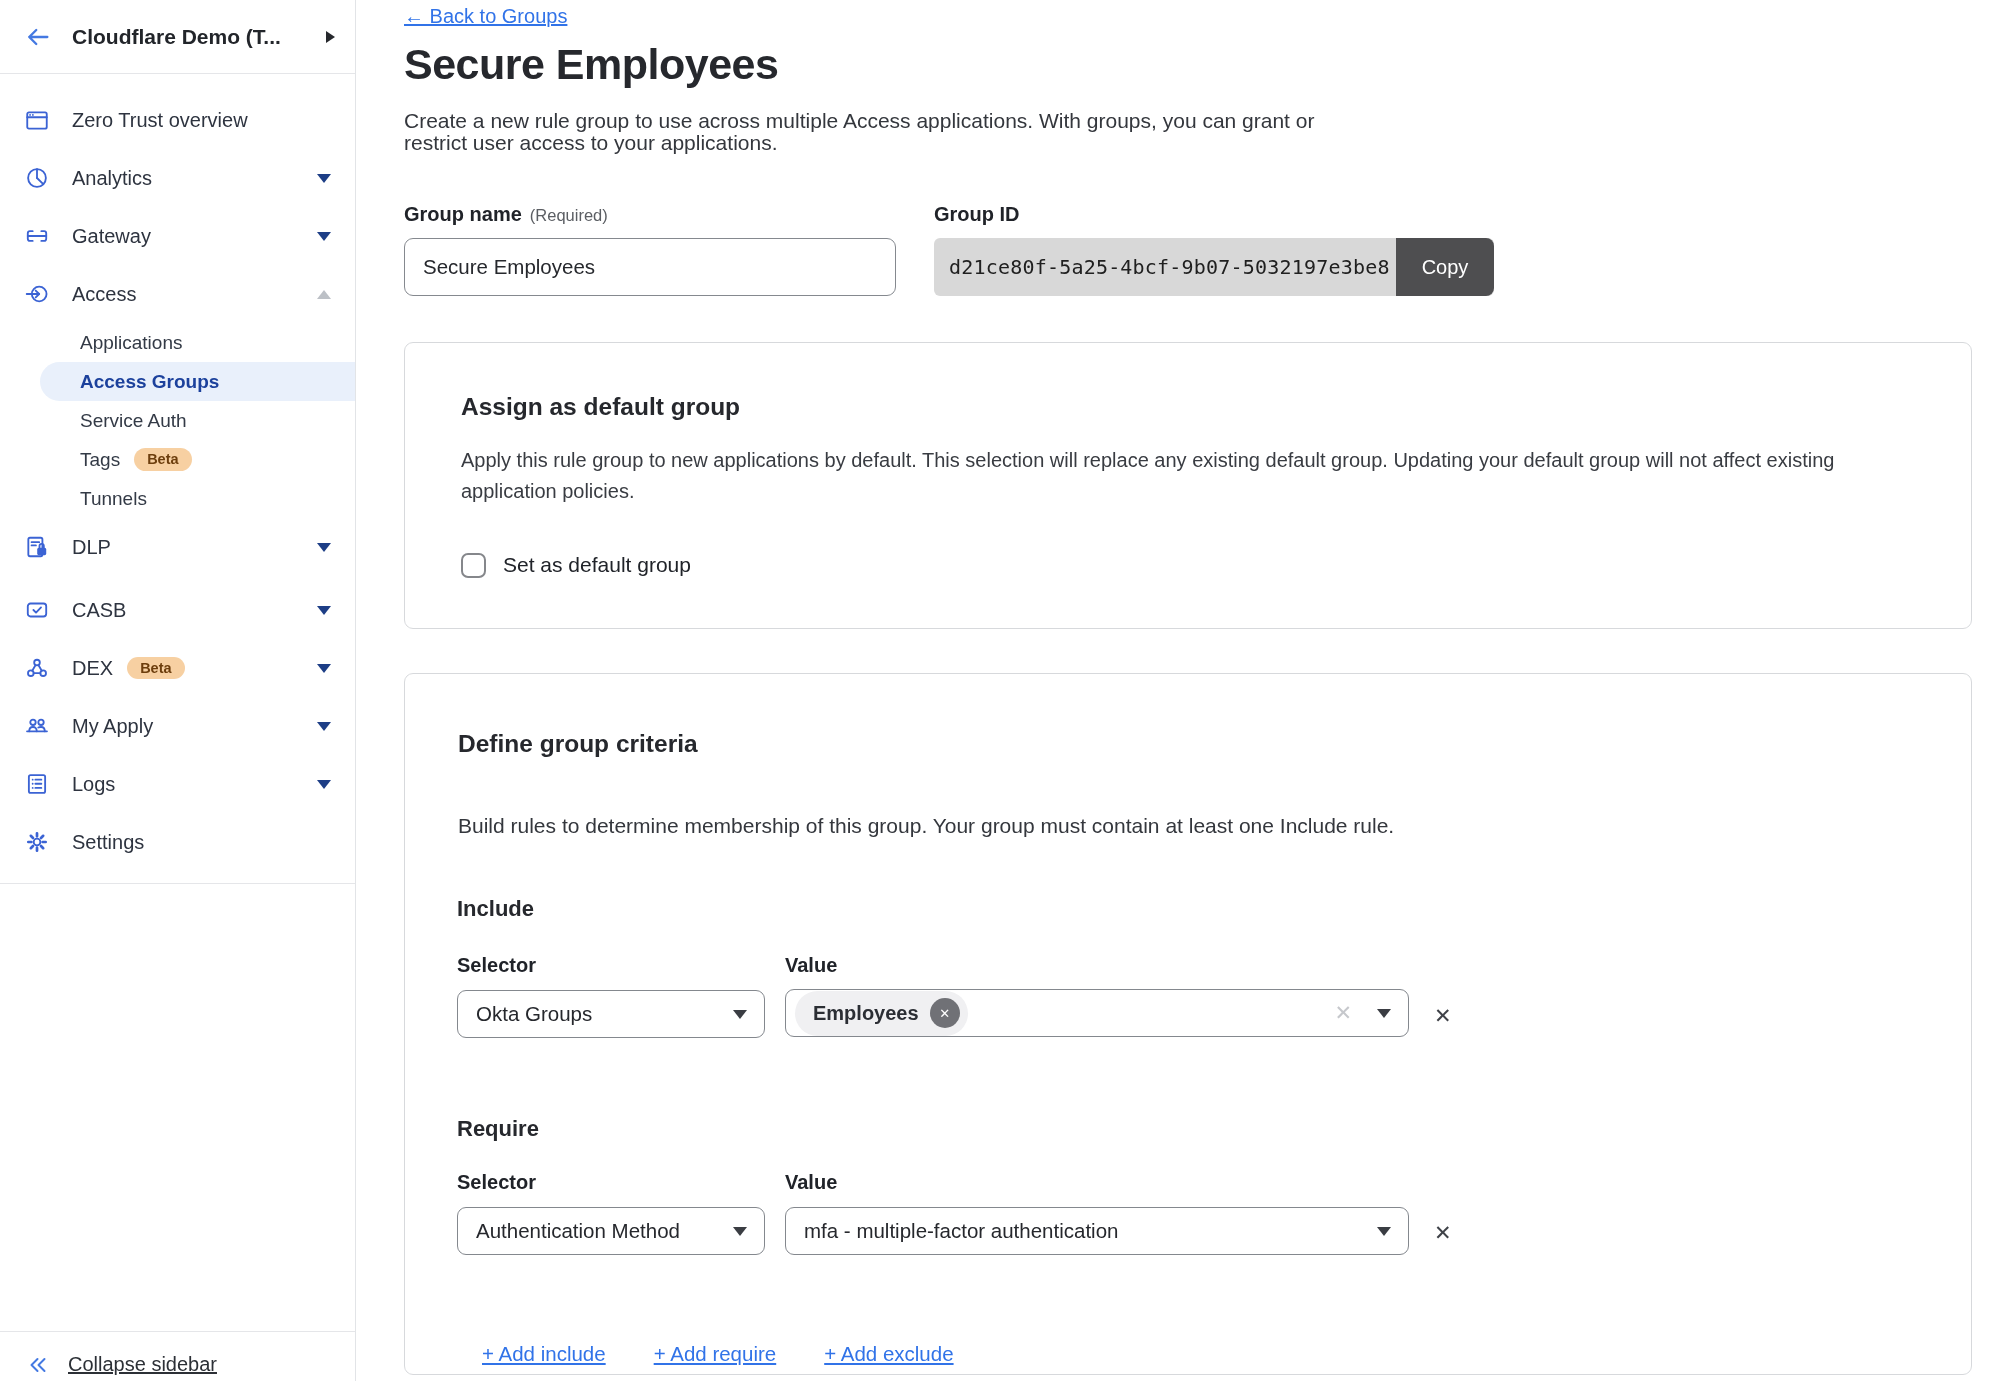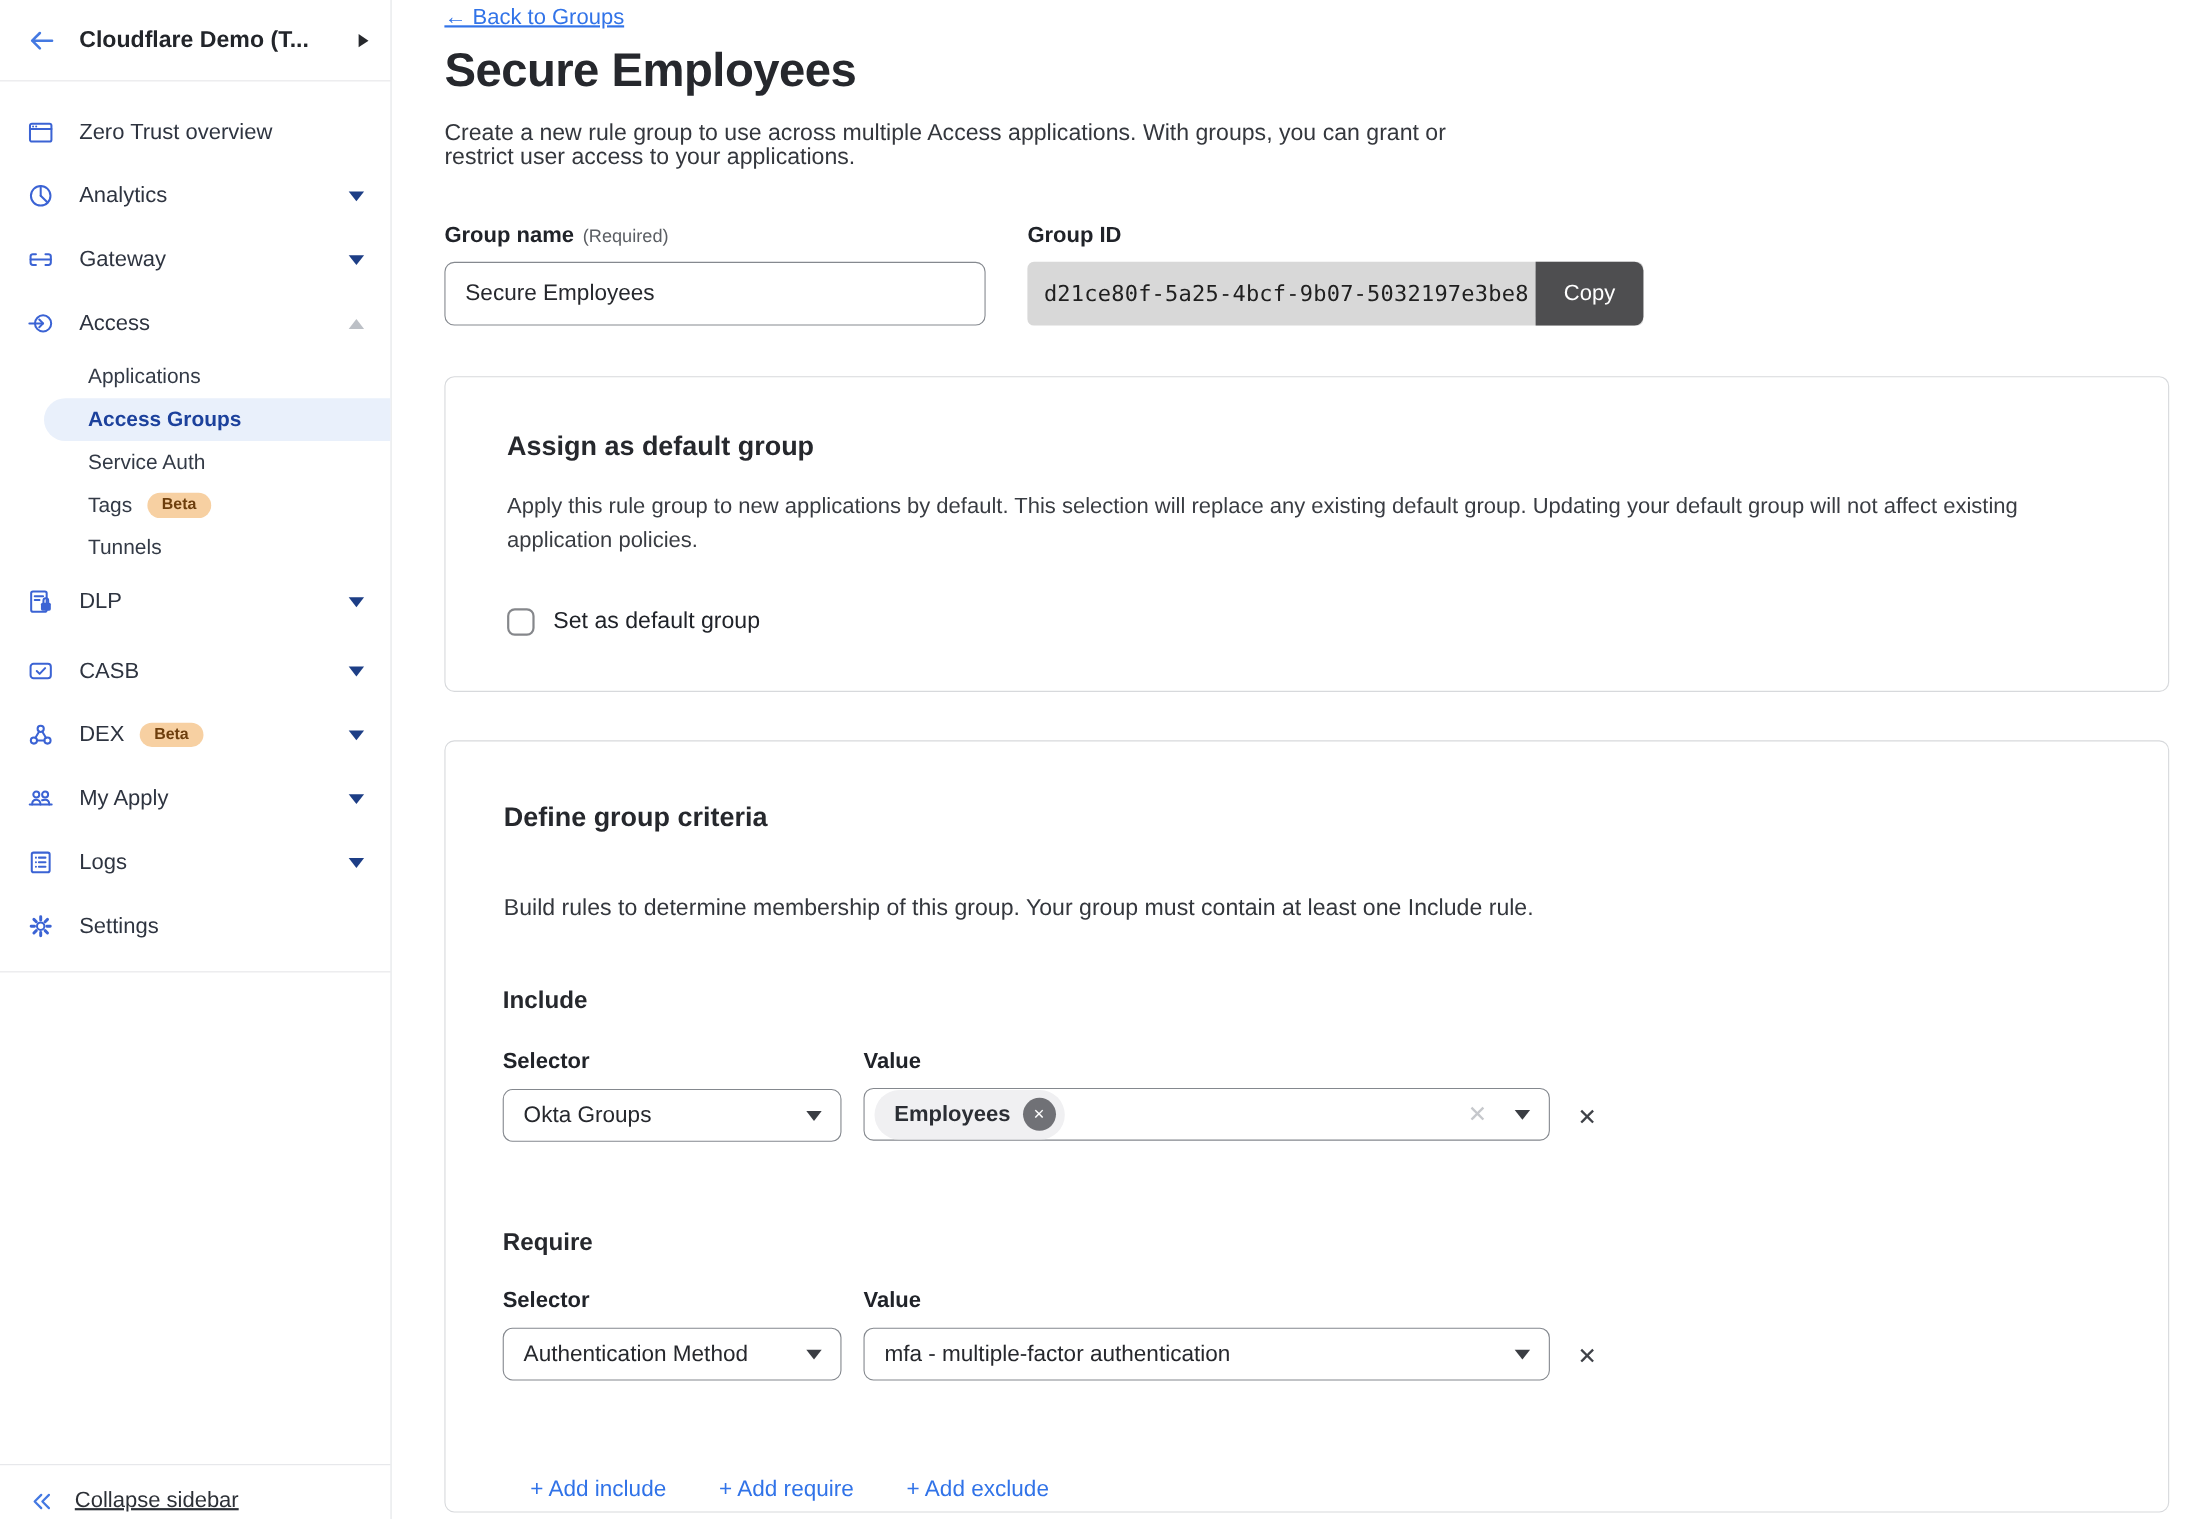--- a/index.html
+++ b/index.html
@@ -80,21 +80,21 @@
                border-top:9px solid #3a3d43; }
   .chip { margin-left:9px; height:45px; background:#f0f0f2; border-radius:23px;
           display:flex; align-items:center; padding:0 8px 0 18px; }
   .chip .ctext { font-size:20px; font-weight:600; color:#2b2e34; }
   .chip-x { width:30px; height:30px; background:#707176; border-radius:50%; color:#fff;
             font-size:13px; font-weight:700; display:flex; align-items:center;
             justify-content:center; margin-left:11px; cursor:pointer; }
   .clear-x { position:absolute; right:56px; color:#c6c8cc; font-size:21px; cursor:pointer; }
   .row-x { position:absolute; font-size:21px; color:#3f4248; cursor:pointer; }
   .addlinks { position:absolute; left:77px; top:668px; display:flex; gap:48px; }
-  .addlinks span { font-size:20.5px; color:#3173e8; cursor:pointer; }
+  .addlinks span { font-size:20.5px; color:#3173e8; text-decoration:underline; cursor:pointer; }
 
   svg.blue { stroke:#3b63d4; fill:none; stroke-width:1.7; stroke-linecap:round; stroke-linejoin:round; }
 </style>
 </head>
 <body>
 
 <aside class="sidebar">
   <div class="sb-header">
     <svg class="sb-back blue" viewBox="0 0 24 24" style="stroke:#4479e2;stroke-width:2;">
       <path d="M20 12H4.5M10.5 6l-6 6 6 6"></path>

